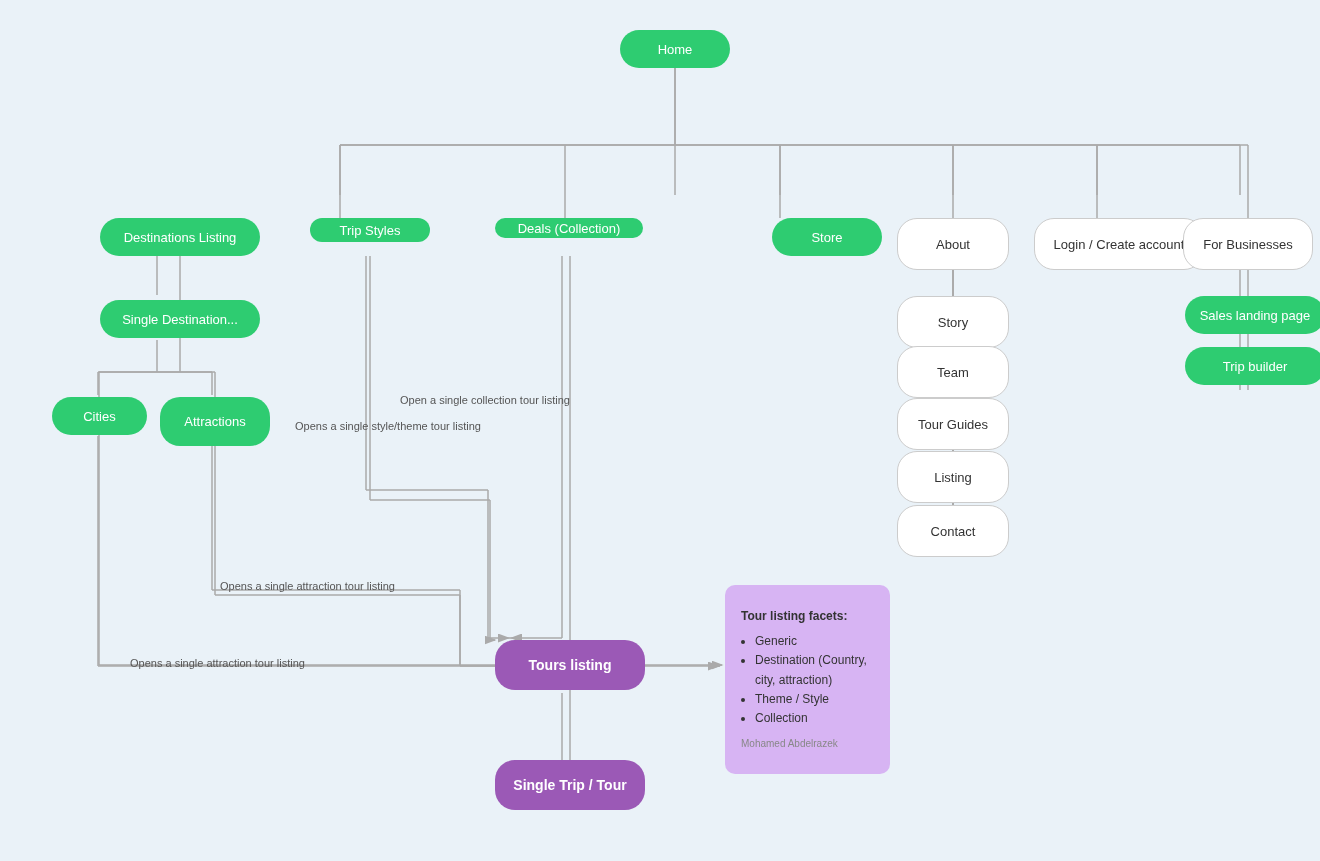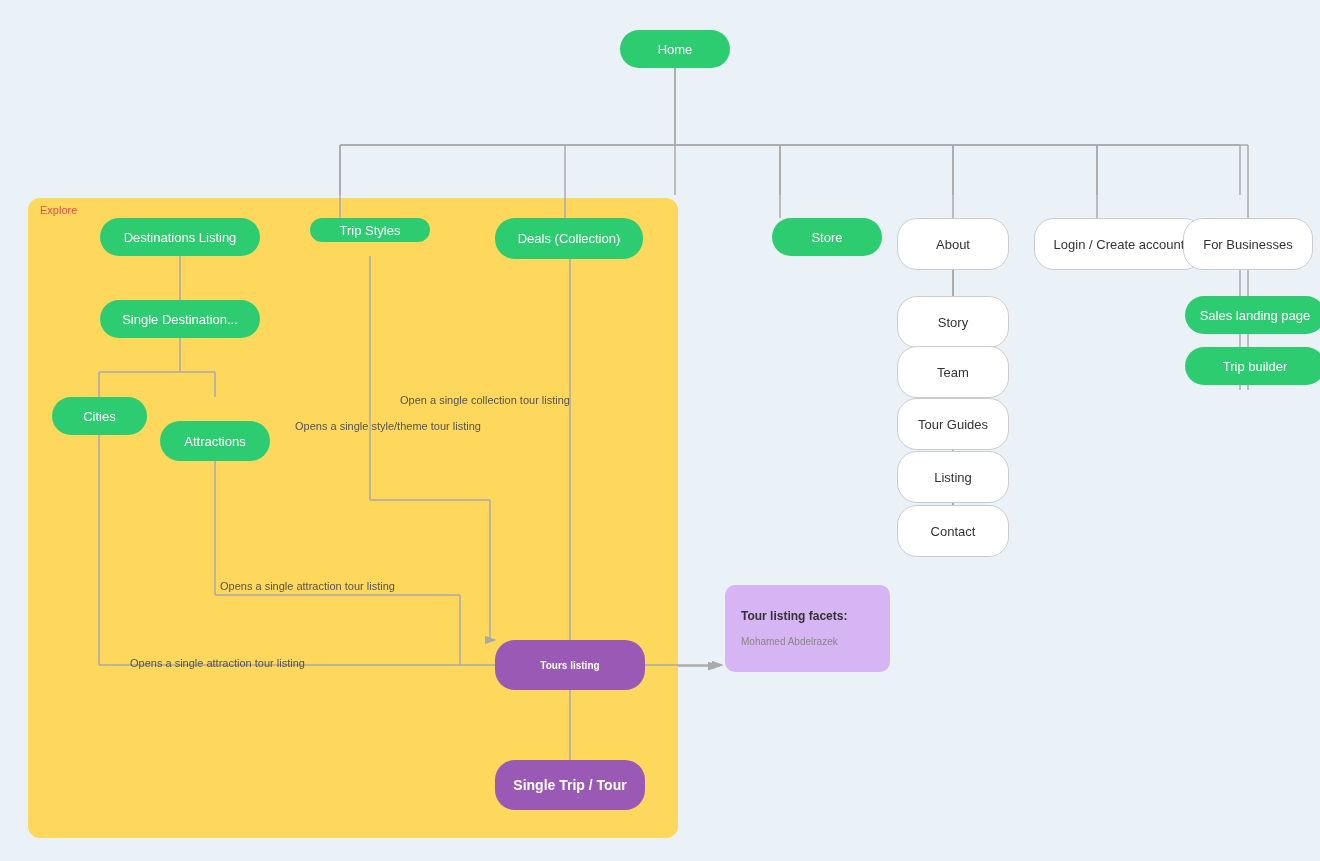--- a/index.html
+++ b/index.html
@@ -197,37 +197,34 @@
     <line class="connector-line" x1="953" y1="256" x2="953" y2="550"></line>
 
     <line class="connector-line" x1="953" y1="295" x2="953" y2="305"></line>
     <line class="connector-line" x1="953" y1="305" x2="953" y2="315"></line>
 
     <line class="connector-line" x1="1240" y1="256" x2="1240" y2="295"></line>
     <line class="connector-line" x1="1240" y1="295" x2="1240" y2="390"></line>
 
   </svg>
 
-  <div class="explore-panel">
-    <span class="explore-label">Explore</span>
-  </div>
 
   <div class="node node-green" style="position:absolute; left:620px; top:30px; width:110px; height:38px; z-index:2;">
     <span>Home</span>
   </div>
 
   <div class="node node-green" style="position:absolute; left:100px; top:218px; width:160px; height:38px; z-index:2;">
     <span>Destinations Listing</span>
   </div>
 
   <div class="node node-green" style="position:absolute; left:310px; top:218px; width:120px; height:24px; z-index:2;">
     <span>Trip Styles</span>
   </div>
 
-  <div class="node node-green" style="position:absolute; left:495px; top:218px; width:148px; height:41px; z-index:2;">
+  <div class="node node-green" style="position:absolute; left:495px; top:218px; width:148px; height:20px; z-index:2;">
     <span>Deals (Collection)</span>
   </div>
 
   <div class="node node-green" style="position:absolute; left:772px; top:218px; width:110px; height:38px; z-index:2;">
     <span>Store</span>
   </div>
 
   <div class="node node-outline" style="position:absolute; left:897px; top:218px; width:112px; height:38px; z-index:2;">
     <span>About</span>
   </div>
@@ -241,25 +238,25 @@
   </div>
 
   <div class="node node-green" style="position:absolute; left:100px; top:300px; width:160px; height:38px; z-index:2;">
     <span>Single Destination...</span>
   </div>
 
   <div class="node node-green" style="position:absolute; left:52px; top:397px; width:95px; height:38px; z-index:2;">
     <span>Cities</span>
   </div>
 
-  <div class="node node-green" style="position:absolute; left:160px; top:397px; width:110px; height:40px; z-index:2;margin-top:24px;">
+  <div class="node node-green" style="position:absolute; left:160px; top:397px; width:110px; height:49px; z-index:2;">
     <span>Attractions</span>
   </div>
 
-  <div class="node node-purple" style="position:absolute; left:495px; top:640px; width:150px; height:50px; z-index:2; font-size:10px;">
+  <div class="node node-purple" style="position:absolute; left:495px; top:640px; width:150px; height:50px; z-index:2; font-size:14px;">
     <span>Tours listing</span>
   </div>
 
   <div class="node node-purple" style="position:absolute; left:495px; top:760px; width:150px; height:50px; z-index:2; font-size:14px;text-align:right;">
     <span>Single Trip / Tour</span>
   </div>
 
   <div class="node node-outline" style="position:absolute; left:897px; top:296px; width:112px; height:38px; z-index:2;">
     <span>Story</span>
   </div>
@@ -291,20 +288,26 @@
   <div class="annotation" style="left:295px; top:420px; z-index:3;">Opens a single style/theme tour listing</div>
 
   <div class="annotation" style="left:400px; top:394px; z-index:3;">Open a single collection tour listing</div>
 
   <div class="annotation" style="left:220px; top:580px; z-index:3;">Opens a single attraction tour listing</div>
 
   <div class="annotation" style="left:130px; top:657px; z-index:3;">Opens a single attraction tour listing</div>
 
   <div class="facets-card" style="position:absolute; left:725px; top:585px; z-index:2; width:165px;">
     <div class="card-title">Tour listing facets:</div>
+    <ul>
+      <li>Generic</li>
+      <li>Destination (Country, city, attraction)</li>
+      <li>Theme / Style</li>
+      <li>Collection</li>
+    </ul>
     <div class="author">Mohamed Abdelrazek</div>
   </div>
 
   <svg style="position:absolute;top:0;left:0;width:1320px;height:861px;z-index:1;pointer-events:none;">
 
     <line stroke="#aaa" stroke-width="1.5" x1="953" y1="256" x2="953" y2="550"></line>
 
     <line stroke="#aaa" stroke-width="1.5" x1="920" y1="315" x2="953" y2="315"></line>
     <line stroke="#aaa" stroke-width="1.5" x1="920" y1="365" x2="953" y2="365"></line>
     <line stroke="#aaa" stroke-width="1.5" x1="920" y1="417" x2="953" y2="417"></line>

